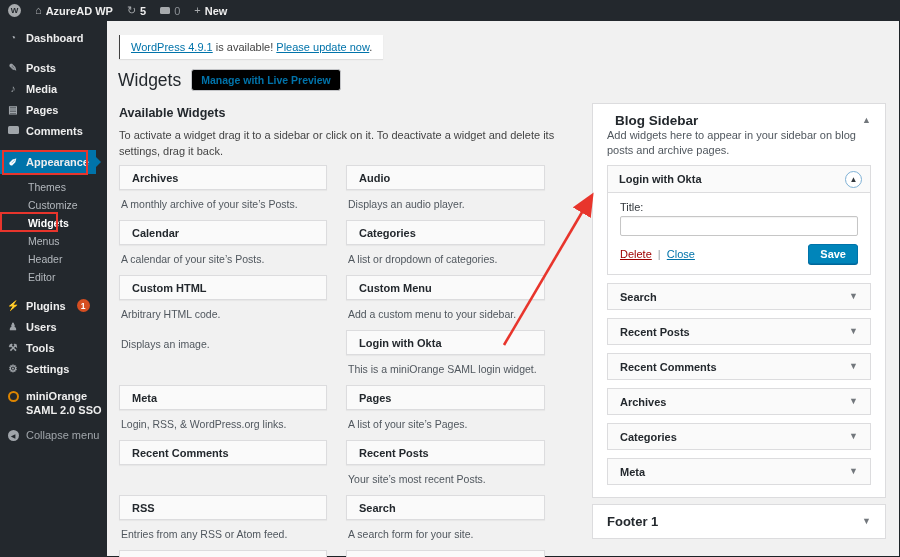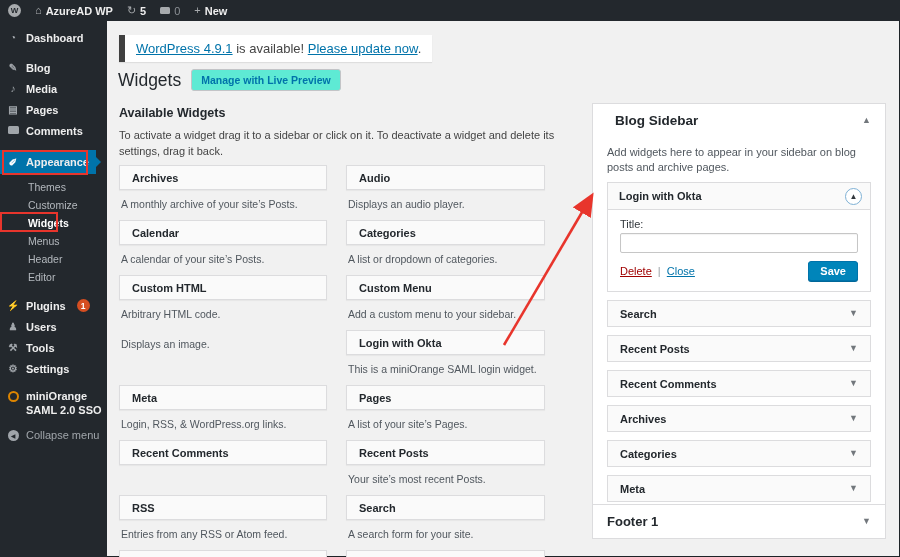--- a/index.html
+++ b/index.html
@@ -37,45 +37,45 @@
   .bubble2 { position:relative; width:11px; height:8px; background:#a0a5aa; border-radius:1.5px; display:inline-block; }
   .bubble2:after { content:""; position:absolute; left:2px; bottom:-3px; border:3px solid transparent; border-top-color:#a0a5aa; border-left-width:2px; border-right-width:2px; }
   .mi-two { height:30px; align-items:flex-start; padding-top:1px; }
   .mi-two .mil { line-height:14px; width:76px; }
   .morange { width:11px; height:11px; border-radius:50%; border:2px solid #dd8500; display:inline-block; margin-top:2px; }
   .collapse-circ { width:11px; height:11px; border-radius:50%; background:#a0a5aa; color:#23282d; font-size:6px;
                    display:inline-flex; align-items:center; justify-content:center; }
   .mi-collapse { color:#a0a5aa; font-weight:400; }
 
   
-  .notice { position:absolute; left:119px; top:35px; background:#fff; border-left:6px solid #404040;
-            box-shadow:0 1px 1px rgba(0,0,0,.08); padding:6px 11px; font-size:13px; color:#444; white-space:nowrap; }
+  .notice { position:absolute; left:119px; top:35px; background:#fff; border-left:1px solid #404040;
+            box-shadow:0 1px 1px rgba(0,0,0,.08); padding:6px 11px; font-size:11px; color:#444; white-space:nowrap; }
   .notice a { color:#0073aa; text-decoration:underline; cursor:pointer; }
   .titlerow { position:absolute; left:118px; top:69px; display:flex; align-items:center; gap:10px; }
   .ptitle { font-size:17.5px; font-weight:400; color:#23282d; }
-  .page-action { font-size:10.5px; font-weight:bold; color:#0073aa; background:#5eead4; border:1px solid #c3c4c7;
+  .page-action { font-size:10.5px; font-weight:bold; color:#0073aa; background:#000000; border:1px solid #c3c4c7;
                  border-radius:3px; padding:4px 9px; cursor:pointer; }
   .avail-h { position:absolute; left:119px; top:106px; font-size:12.5px; font-weight:bold; color:#23282d; }
   .avail-d { position:absolute; left:119px; top:128px; width:452px; font-size:11px; color:#444; line-height:1.45; }
 
   .wgrid { position:absolute; left:119px; top:165px; display:grid; grid-template-columns:208px 199px; column-gap:19px; }
   .wcell { height:55px; }
   .wcard { height:25px; background:#fafafa; border:1px solid #dcdcde; box-shadow:0 1px 1px rgba(0,0,0,.04);
            display:flex; align-items:center; padding:0 12px; cursor:move; }
   .wcard span { font-size:11px; font-weight:bold; color:#23282d; }
   .wdesc { margin:8px 0 0 2px; font-size:10.5px; color:#50575e; }
   .wcard.partial { margin-top:0; }
 
   
   .panel { position:absolute; left:592px; top:103px; width:294px; background:#fff; border:1px solid #dcdcde;
            padding:9px 14px 12px; }
   .panel-head { display:flex; align-items:center; justify-content:space-between; }
   .panel-title { font-size:13.5px; font-weight:bold; color:#23282d;padding-left:8px; }
   .tgl { color:#72777c; font-size:9px; cursor:pointer; line-height:1; }
-  .panel-desc { margin-top:17px; font-size:11px; color:#50575e; line-height:14.5px; }
+  .panel-desc { margin-top:0; font-size:11px; color:#50575e; line-height:14.5px; }
   .xwidget { margin-top:8px; border:1px solid #dcdcde; background:#fff; }
   .xhead { height:27px; background:#fafafa; border-bottom:1px solid #dcdcde; display:flex; align-items:center;
            justify-content:space-between; padding:0 8px 0 11px; cursor:move; }
   .xtitle { font-size:11px; font-weight:bold; color:#23282d; }
   .circtgl { width:17px; height:17px; border-radius:50%; border:1px solid #7fb1d5; background:#fff; color:#32373c;
              font-size:8px; display:inline-flex; align-items:center; justify-content:center; cursor:pointer; }
   .xbody { padding:8px 12px 10px; }
   .xlabel { font-size:11px; color:#32373c; display:block; }
   .xinput { width:100%; height:20px; margin-top:3px; border:1px solid #c6c6c6; border-radius:2px; padding:0 5px;
             font-size:11px; color:#32373c; box-shadow:inset 0 1px 1px rgba(0,0,0,.05); }
@@ -127,21 +127,21 @@
   </div>
 
   <div class="sidemenu">
     <div class="mi">
       <span class="mic">◔</span>
       <span class="mil">Dashboard</span>
     </div>
     <div class="sep"></div>
     <div class="mi">
       <span class="mic">✎</span>
-      <span class="mil">Blog</span>
+      <span class="mil">Posts</span>
     </div>
     <div class="mi">
       <span class="mic">♪</span>
       <span class="mil">Media</span>
     </div>
     <div class="mi">
       <span class="mic">▤</span>
       <span class="mil">Pages</span>
     </div>
     <div class="mi">

